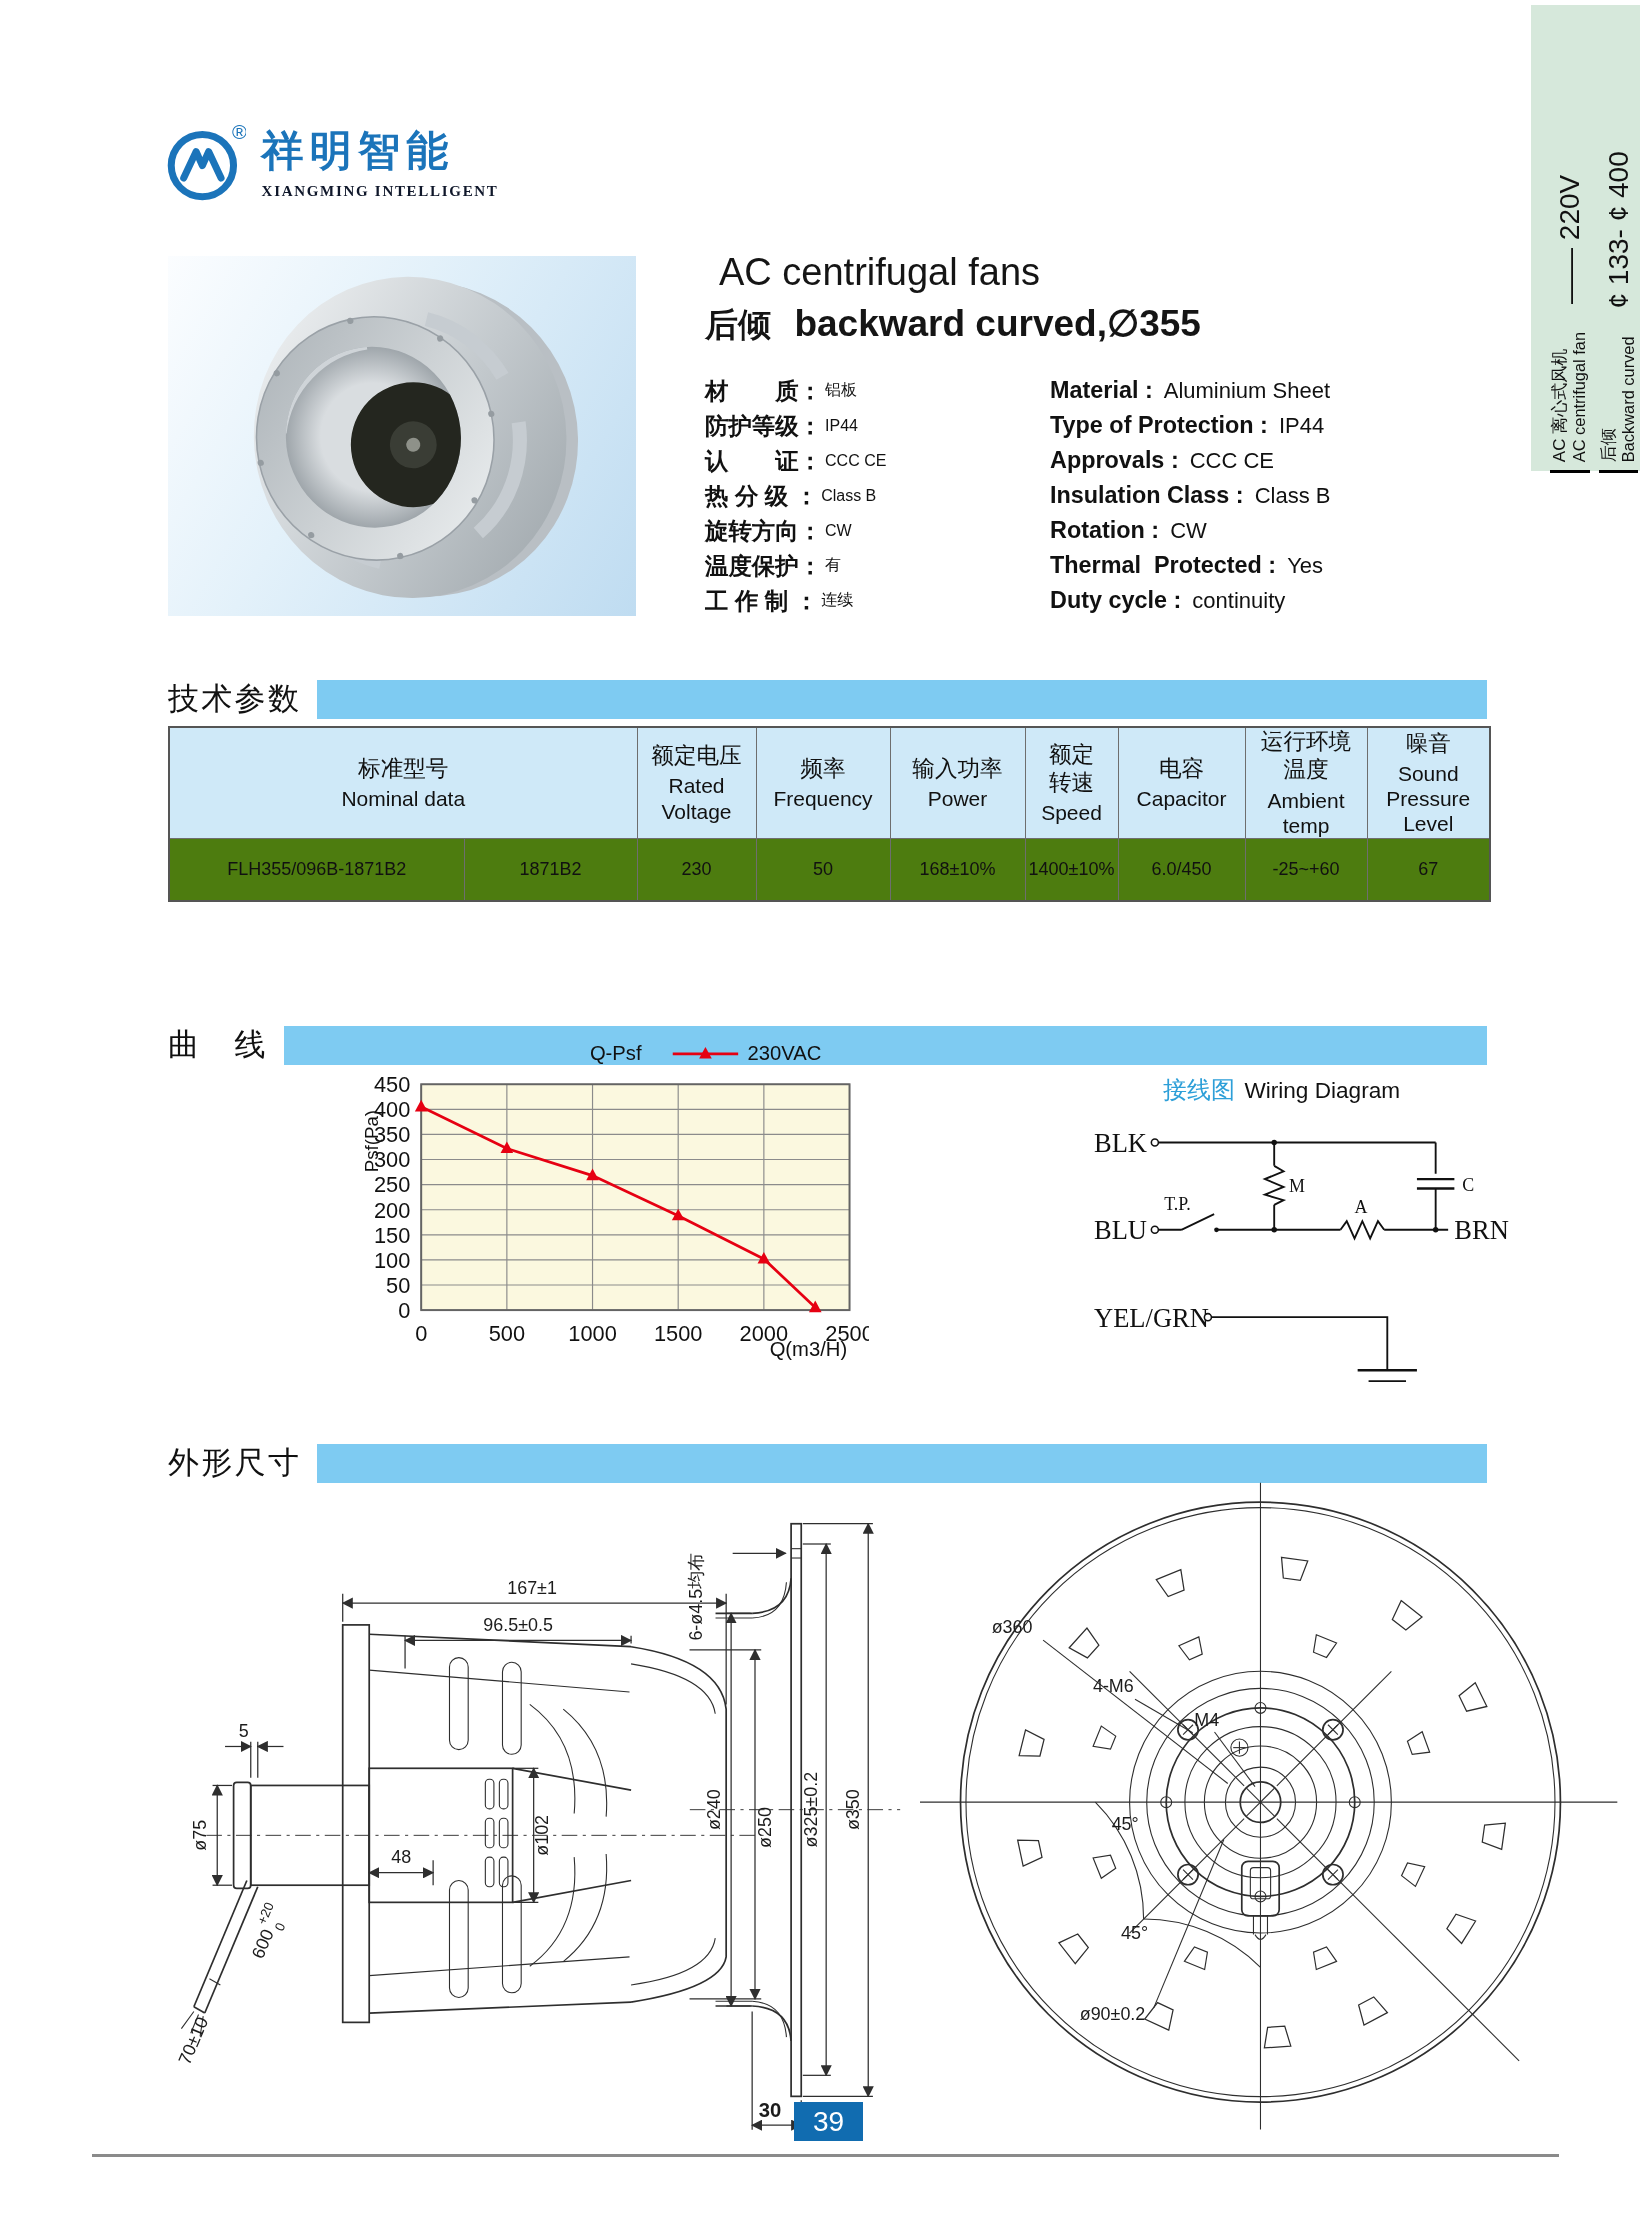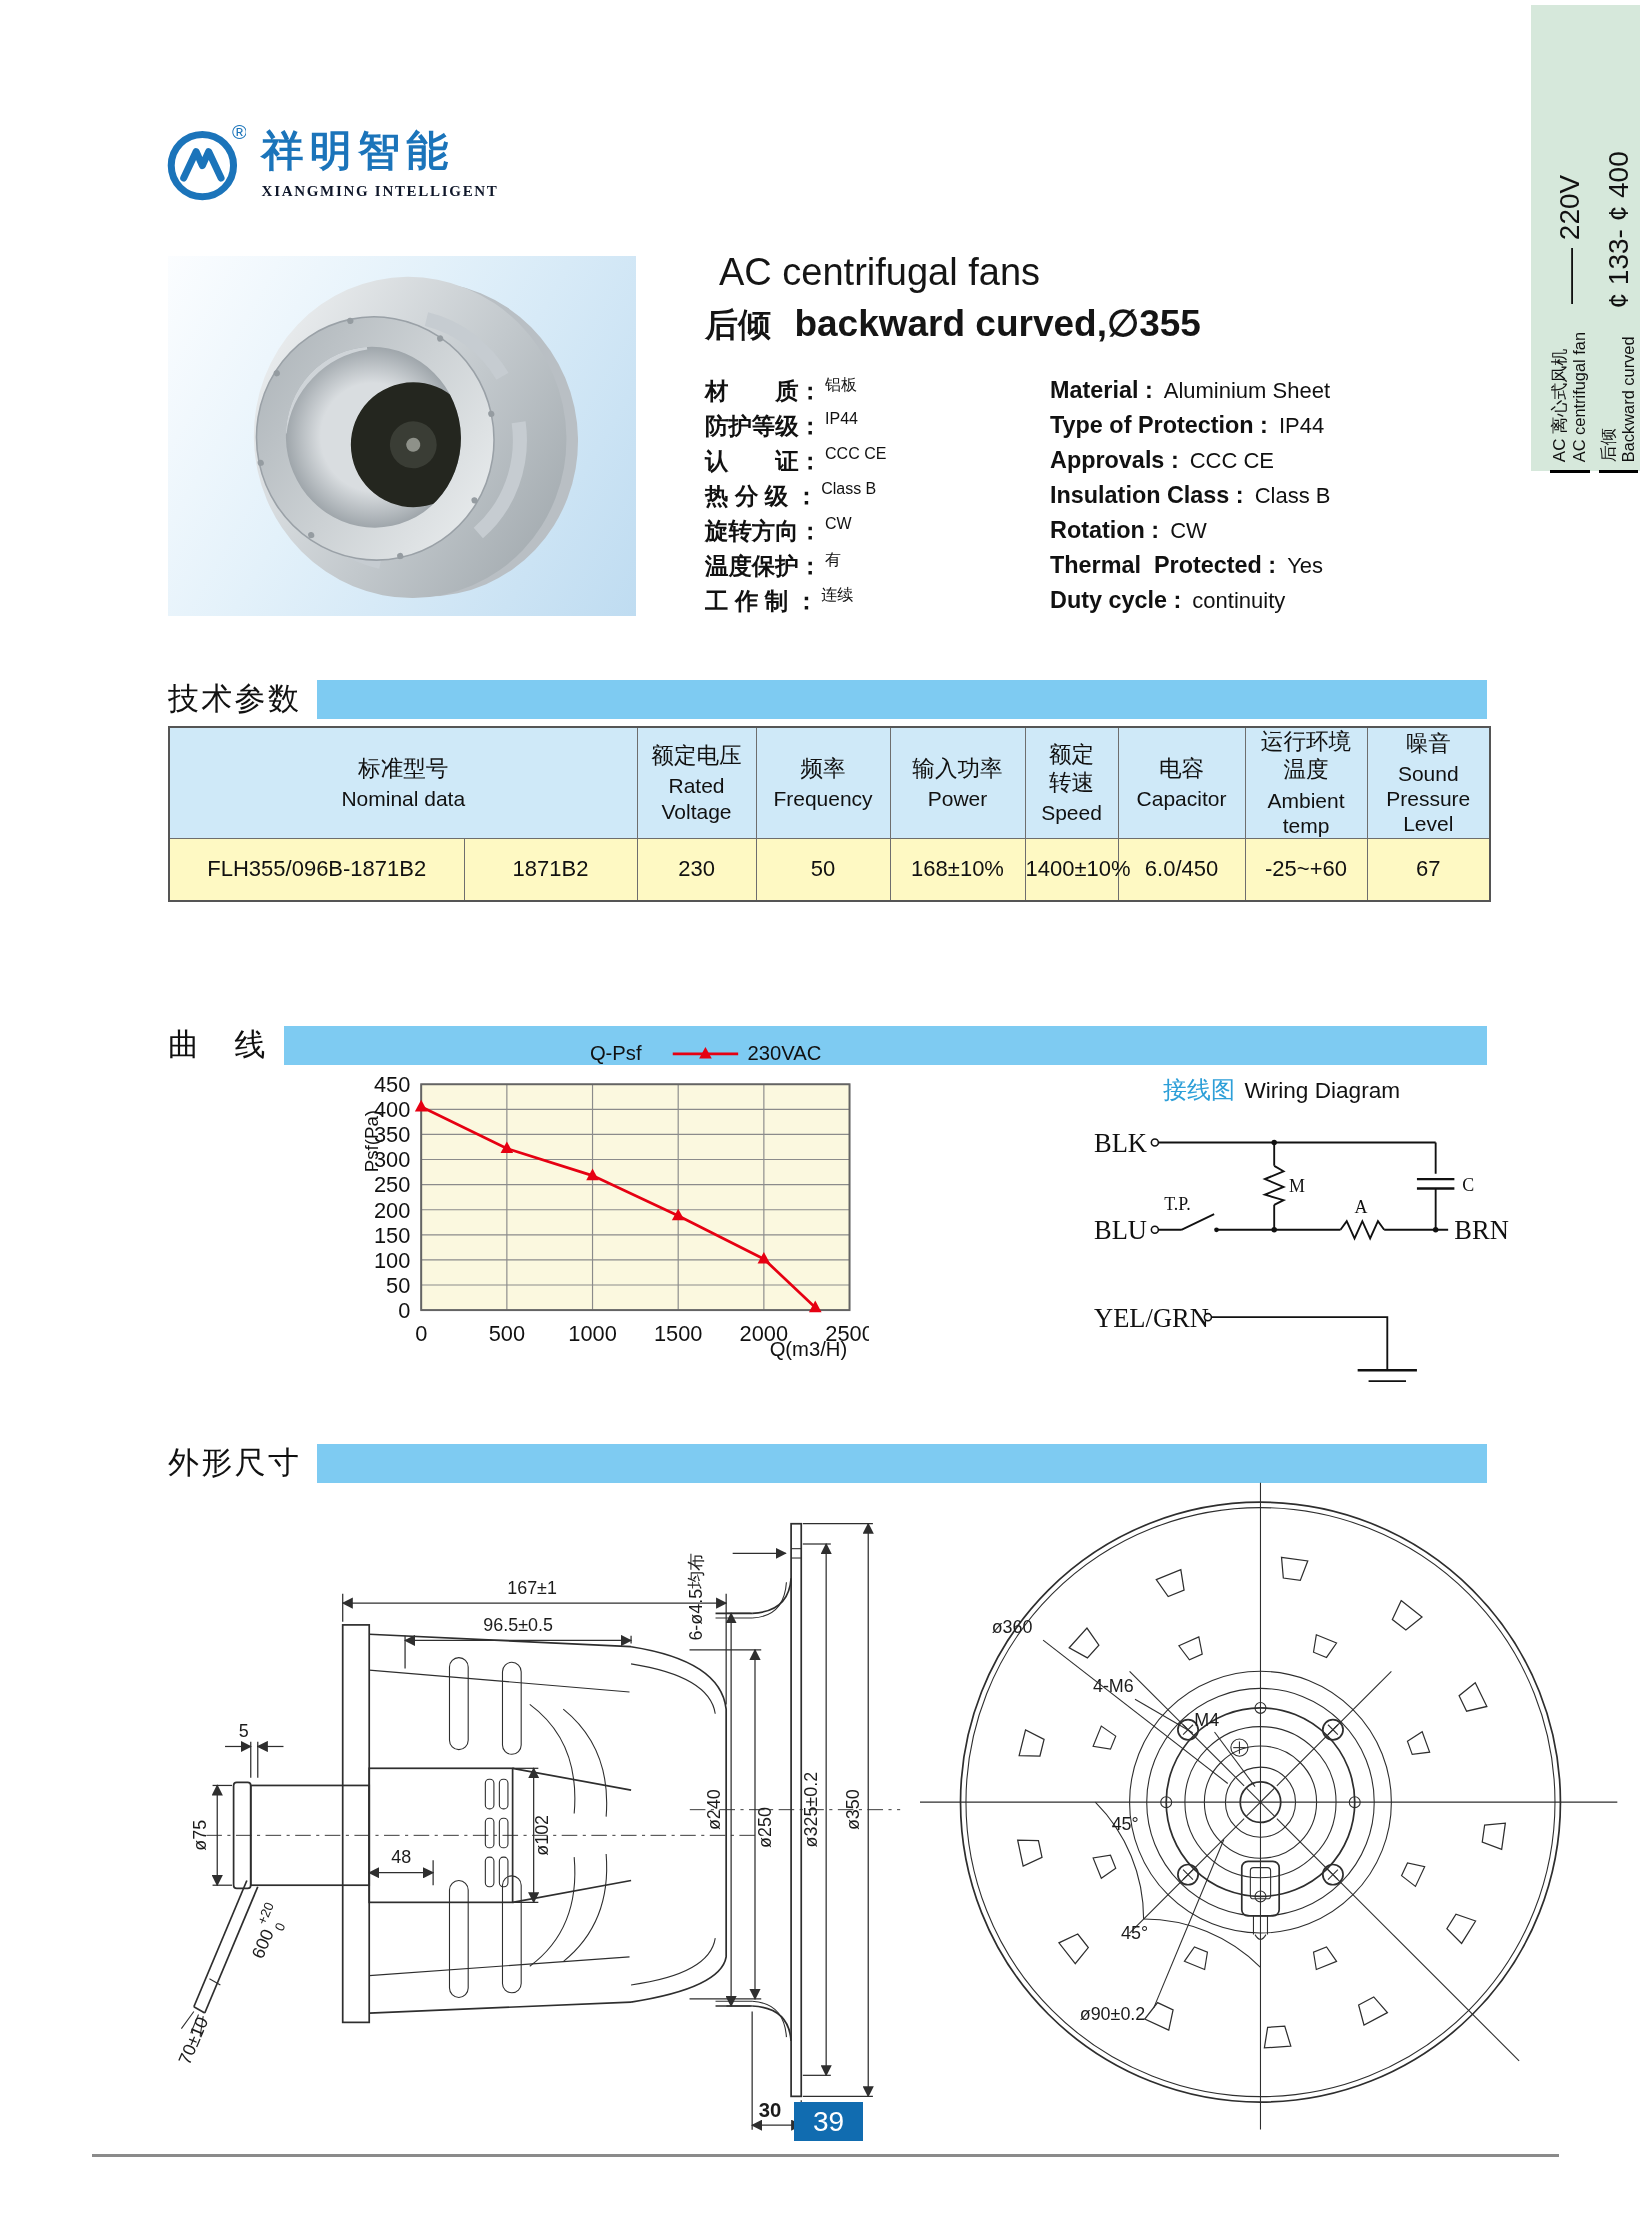--- a/index.html
+++ b/index.html
@@ -29,21 +29,21 @@
   .t1{display:flex;align-items:baseline;}
   .t1 .cn{font-size:44px;font-weight:bold;color:#1b74ba;letter-spacing:0.8px;}
   .t1 .en{font-size:38px;color:#151515;margin-left:14px;}
   .t2{display:flex;align-items:baseline;margin-top:7.8px;}
   .t2 .cn{font-size:33px;font-weight:bold;color:#151515;}
   .t2 .en{font-size:37px;font-weight:600;color:#151515;margin-left:23.4px;}
 
   
   .specs{left:705px;top:373px;}
   .spec-row{display:flex;height:35px;align-items:center;}
-  .spec-cn{width:345px;display:flex;align-items:flex-start;}
+  .spec-cn{width:345px;display:flex;align-items:center;}
   .spec-cn .lab{font-weight:bold;font-size:23.4px;white-space:pre;}
   .spec-cn .val{font-size:16px;margin-left:3.1px;}
   .spec-en{display:flex;align-items:flex-end;}
   .spec-en .lab{font-weight:bold;font-size:23.4px;white-space:pre;}
   .spec-en .val{font-size:22px;margin-left:11px;}
 
   
   .sec{left:168px;right:162px;display:flex;align-items:center;}
   .sec .txt{font-weight:normal;font-size:31px;letter-spacing:2.3px;white-space:pre;}
   .sec .bar{height:39px;background:#7ecbf2;flex:1;margin-left:15.6px;}
@@ -52,21 +52,21 @@
   .sec-dims{top:1442px;}
 
   
   table.tech{position:absolute;left:168px;top:726px;width:1321px;border-collapse:collapse;table-layout:fixed;}
   table.tech td{border:1.6px solid #6e6e6e;text-align:center;vertical-align:middle;padding:0;}
   table.tech{border:2.3px solid #555;}
   .hrow td{background:#cfe9f8;}
   .hcn{font-size:22.6px;white-space:pre-line;line-height:1.25;}
   .hen{font-size:21px;line-height:1.2;margin-top:3.1px;}
   .urow td{background:#cfe9f8;height:56px;font-size:22px;border-bottom:2.3px solid #5e5e5e;}
-  .drow td{height:61px;font-size:22px;background:#fef9c3;}
+  .drow td{height:61px;font-size:18px;background:#4d7c0f;}
   .hrow td{height:100px;}
 
   
   .wiring-title{left:1163px;top:1074px;display:flex;align-items:baseline;}
   .wiring-title .cn{color:#2d9fd8;font-size:24px;font-weight:500;}
   .wiring-title .en{color:#111;font-size:22.6px;margin-left:9.4px;}
 
   
   .dt{font-family:"Liberation Sans",sans-serif;font-size:23px;fill:#1c1c1c;}
   .dtb{font-family:"Liberation Sans",sans-serif;font-size:26px;font-weight:bold;fill:#1c1c1c;}

